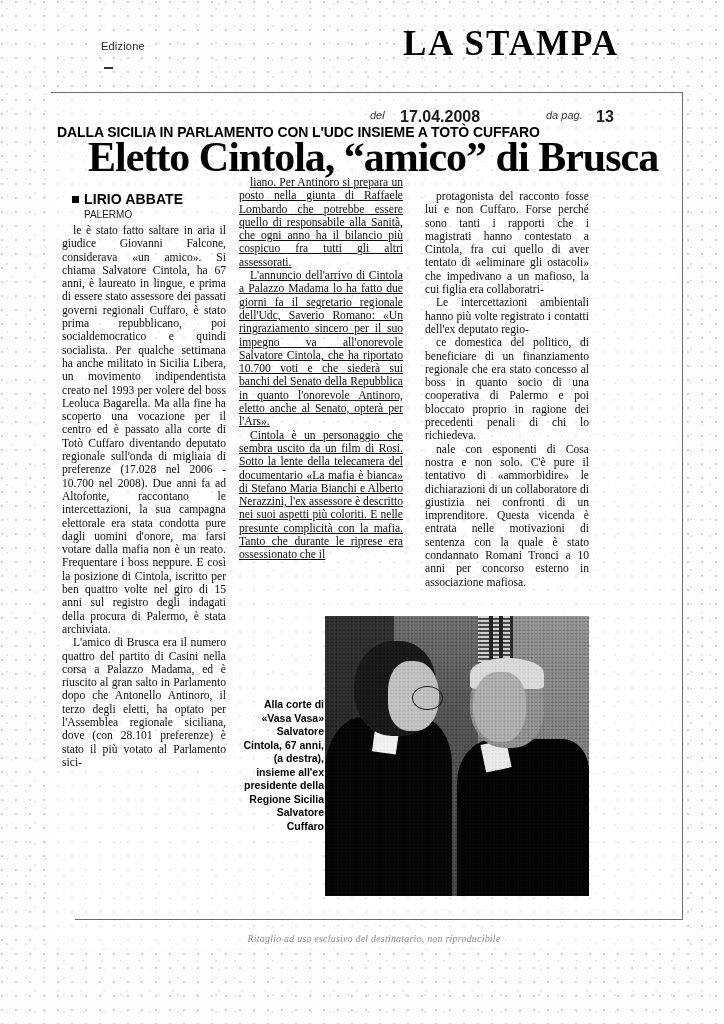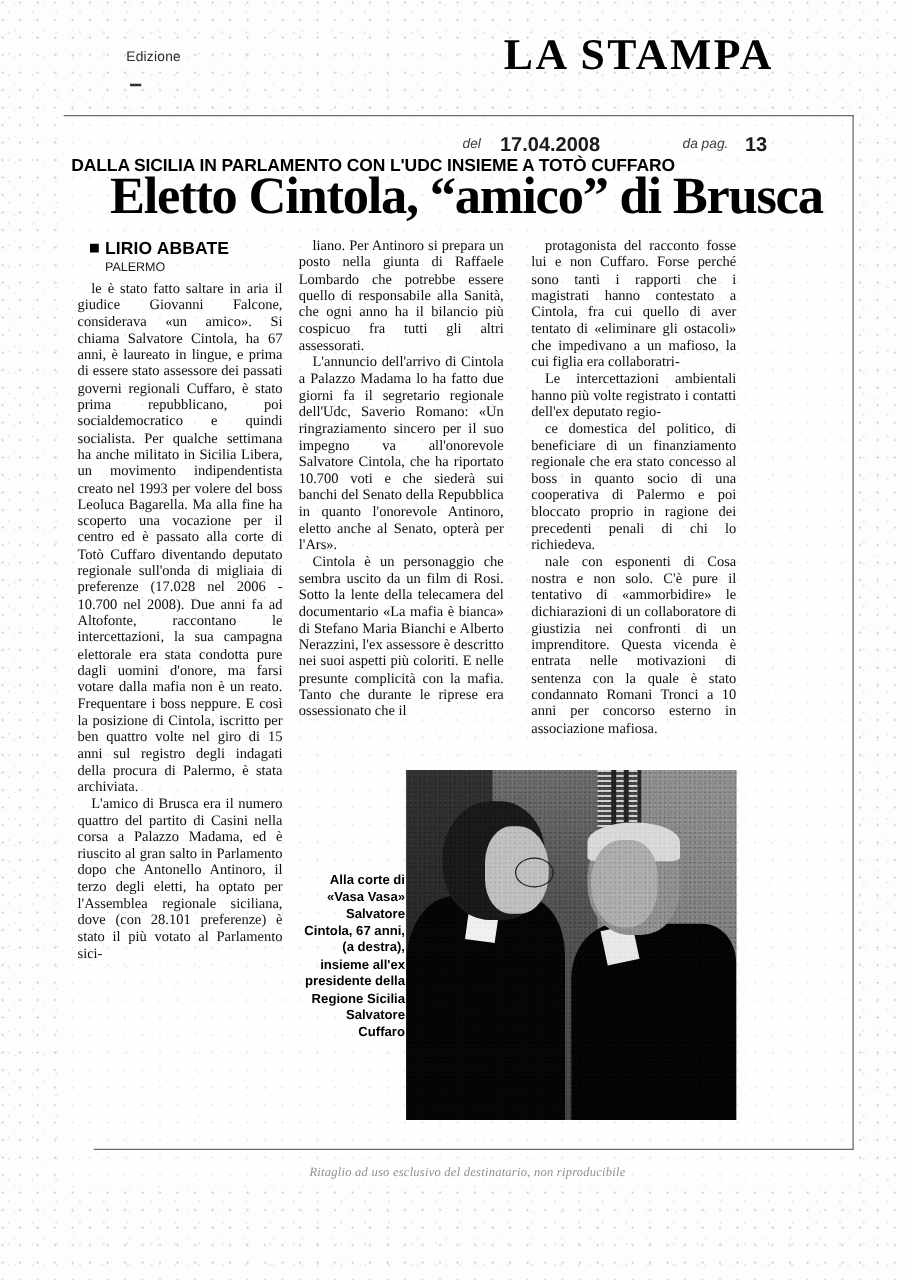--- a/index.html
+++ b/index.html
@@ -89,21 +89,21 @@
     width:164px;
     font-family:"Liberation Serif", serif;
     font-size:11.6px;line-height:13.3px;
     text-align:justify;
     color:#0d0d0d;
     -webkit-hyphens:auto;hyphens:auto;
   }
   .col p{margin:0;text-indent:11px;}
   .col p.first{text-indent:11px;}
   #col1{left:62px;top:224px;width:164px;}
-  #col2{left:239px;top:190px;width:164px;}
+  #col2{left:239px;top:176px;width:164px;text-decoration:underline;}
   #col3{left:425px;top:190px;width:164px;}
 
   
   .photo-wrap{position:absolute;left:325px;top:616px;width:264px;height:280px;}
   .photo{
     position:absolute;inset:0;
     background:#1d1d1d;
     overflow:hidden;
     filter:grayscale(1) contrast(1.15);
   }

